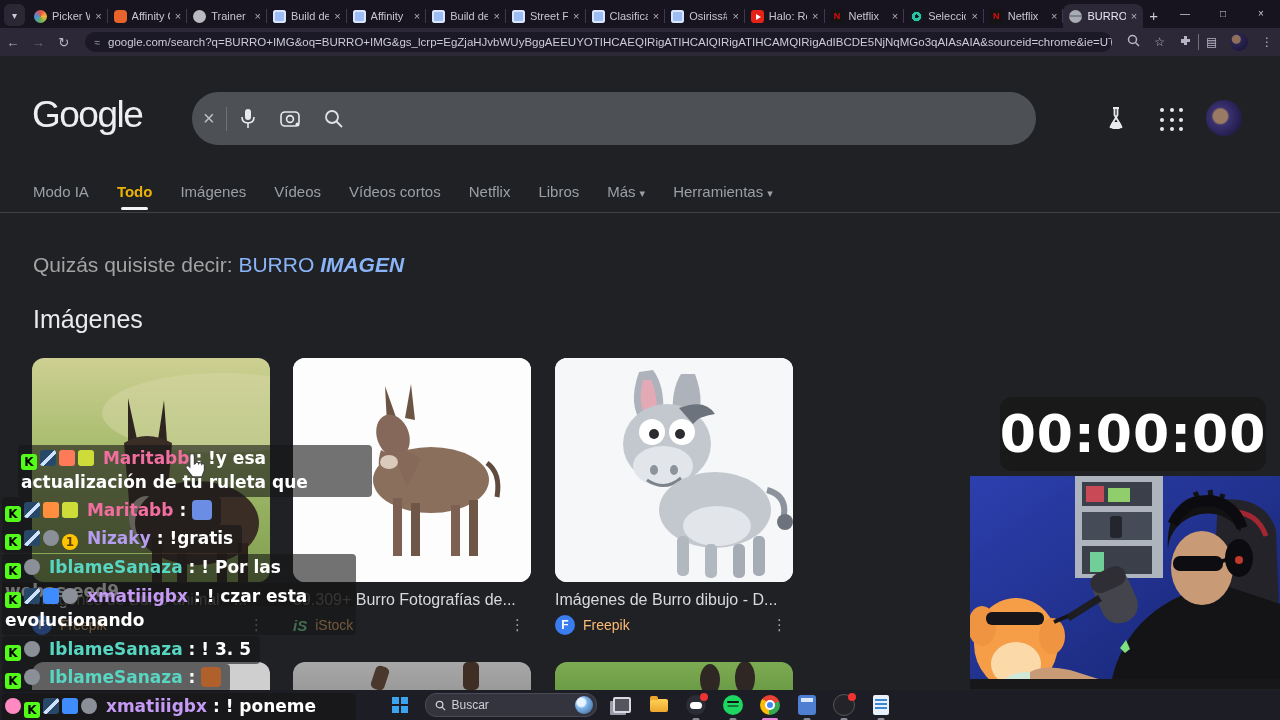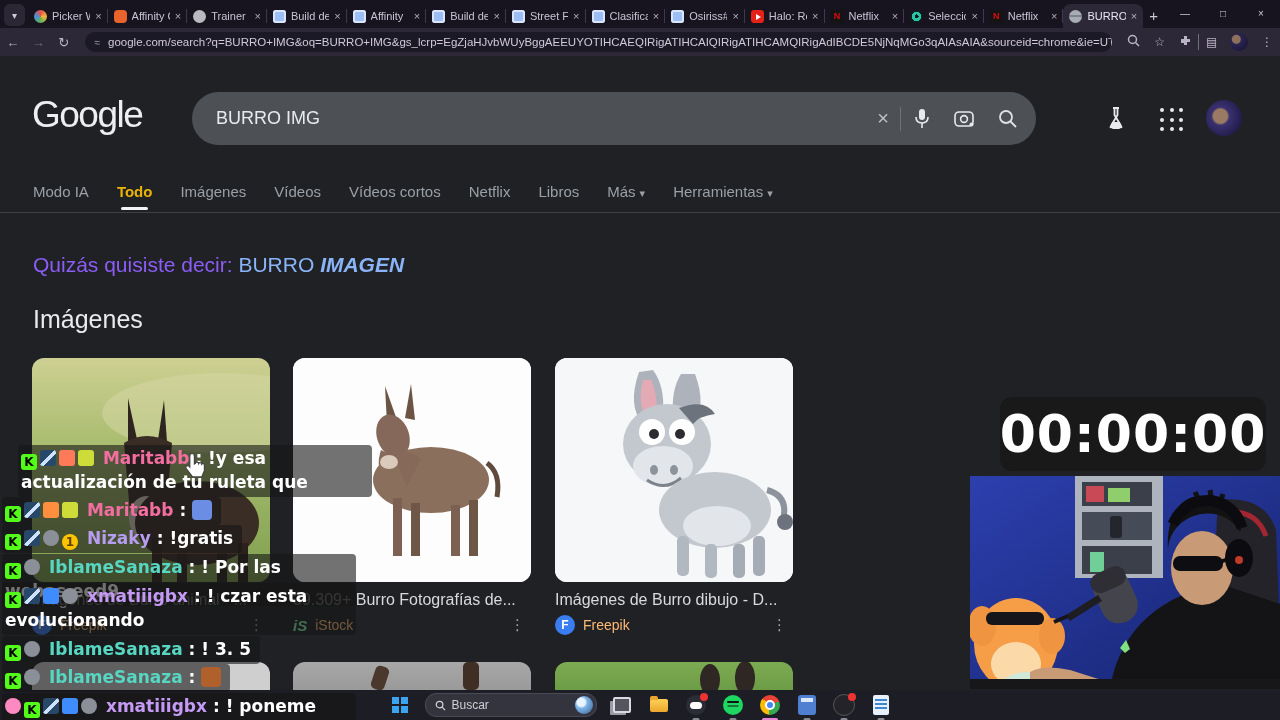--- a/index.html
+++ b/index.html
@@ -58,21 +58,21 @@
   #g-avatar{position:absolute;left:1206px;top:100px;width:36px;height:36px;border-radius:50%;z-index:1;
      background:radial-gradient(circle at 40% 45%,#9a7a62 0 7px,#3a3170 9px,#121035 100%);}
   #gnav{position:absolute;left:33px;top:183px;display:flex;gap:28px;font-size:15px;color:#9aa0a6;z-index:1;}
   .gnav-item{position:relative;padding-bottom:10px;white-space:nowrap;}
   .gnav-item.active{color:#eab308;font-weight:bold;}
   .gnav-item.active::after{content:"";position:absolute;left:4px;right:4px;bottom:0;height:3px;
      background:#f1f3f4;border-radius:2px;}
   .gnav-caret{font-size:11px;color:#9aa0a6;margin-left:4px;}
   #gdivider{position:absolute;left:0;top:212px;width:1280px;height:1px;background:#3c4043;}
   #suggestion{position:absolute;left:33px;top:253px;font-size:21px;z-index:1;}
-  #suggestion .did{color:#8b5cf6;}
+  #suggestion .did{color:#a3a3a3;}
   #suggestion .q{color:#8ab4f8;}
   #suggestion .qem{color:#8ab4f8;font-style:italic;font-weight:bold;}
   #img-title{position:absolute;left:33px;top:305px;font-size:25px;color:#e8eaed;z-index:1;}
   .card{position:absolute;top:358px;width:238px;height:224px;border-radius:12px;overflow:hidden;z-index:1;}
   .cap-title{position:absolute;top:591px;width:238px;font-size:16px;color:#d7dadd;white-space:nowrap;
      overflow:hidden;z-index:1;}
   .cap-src{position:absolute;top:615px;width:238px;display:flex;align-items:center;gap:8px;z-index:1;}
   .src-fav{width:20px;height:20px;border-radius:50%;background:#3a7df0;color:#fff;font-size:12px;
      font-weight:bold;display:flex;align-items:center;justify-content:center;}
   .src-fav.istock{background:transparent;border-radius:0;color:#86efac;font-size:15px;font-style:italic;width:auto;}
@@ -249,21 +249,20 @@
     <span class="tb-ic">▤</span>
     <div id="tb-avatar"></div>
     <span class="tb-ic">⋮</span>
   </div>
 
   <div id="page"></div>
 
   <div id="glogo">Google</div>
 
   <div id="searchbox">
-    <span id="query">BURRO IMG</span>
     <span class="sb-ic" style="color:#bdc1c6;font-size:20px">×</span>
     <span class="sb-divider"></span>
     <span class="sb-ic">
       <svg width="20" height="22" viewBox="0 0 20 22">
           <rect x="7" y="1" width="6" height="11" rx="3" fill="#e8eaed"></rect>
           <path d="M4 9c0 4 2.5 6 6 6s6-2 6-6" fill="none" stroke="#e8eaed" stroke-width="1.6"></path>
           <line x1="10" y1="15" x2="10" y2="20" stroke="#e8eaed" stroke-width="1.6"></line>
         </svg>
     </span>
     <span class="sb-ic">

